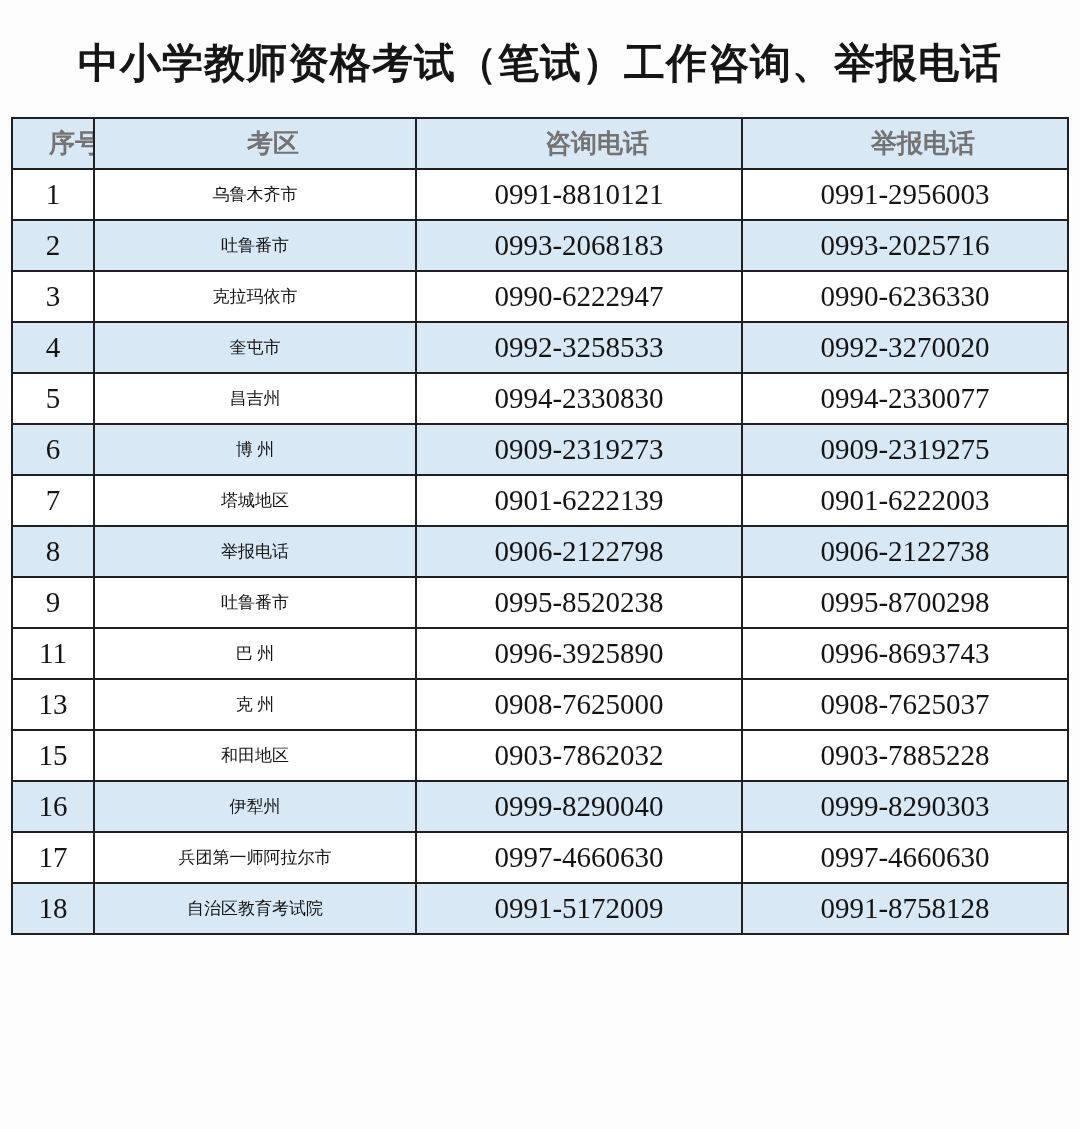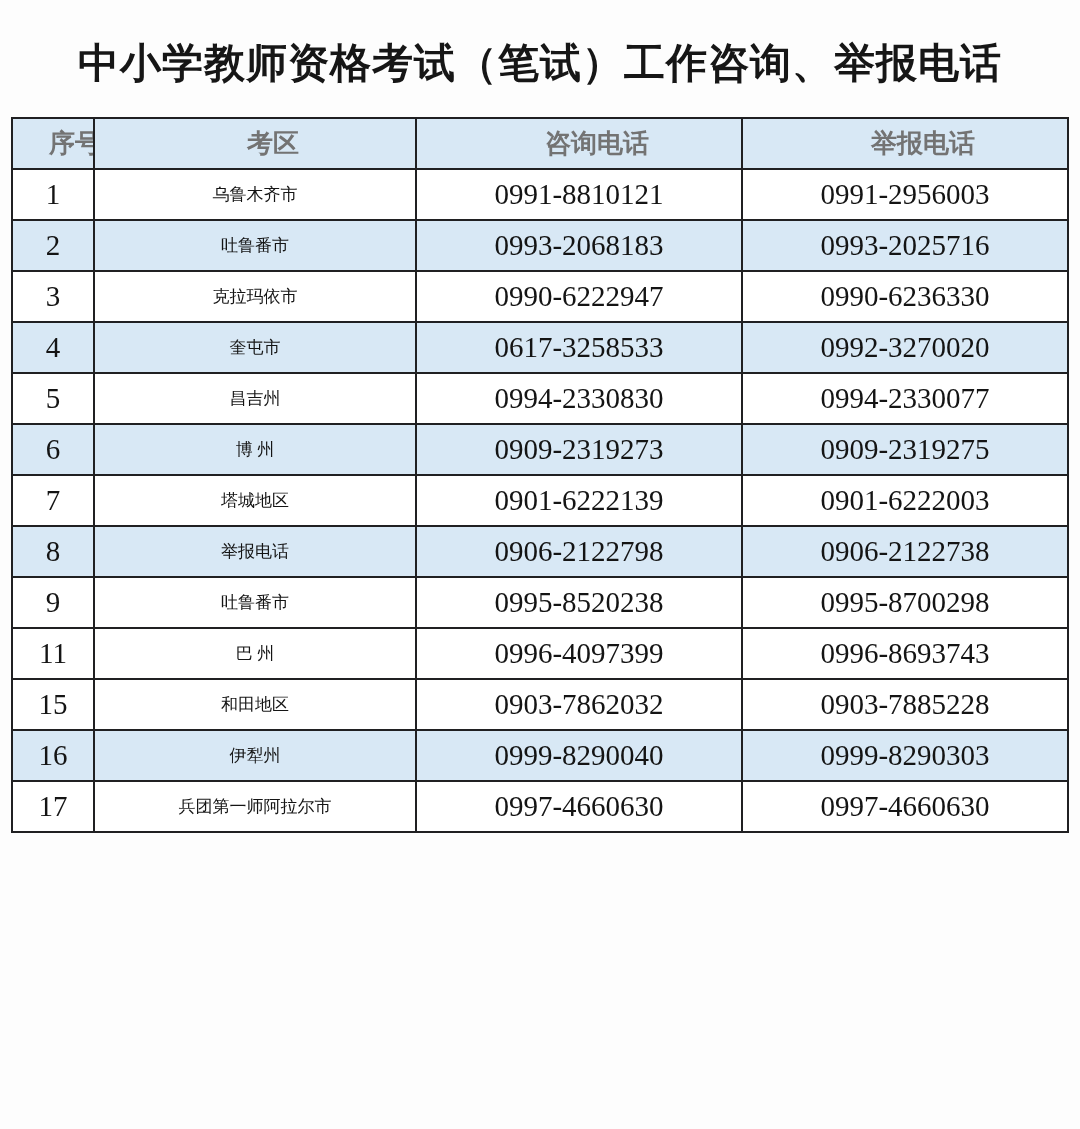--- a/index.html
+++ b/index.html
@@ -104,21 +104,21 @@
         </tr>
         <tr>
           <td class="serif">3</td>
           <td class="cn">克拉玛依市</td>
           <td class="serif">0990-6222947</td>
           <td class="serif">0990-6236330</td>
         </tr>
         <tr class="alt">
           <td class="serif">4</td>
           <td class="cn">奎屯市</td>
-          <td class="serif">0617-3258533</td>
+          <td class="serif">0992-3258533</td>
           <td class="serif">0992-3270020</td>
         </tr>
         <tr>
           <td class="serif">5</td>
           <td class="cn">昌吉州</td>
           <td class="serif">0994-2330830</td>
           <td class="serif">0994-2330077</td>
         </tr>
         <tr class="alt">
           <td class="serif">6</td>
@@ -140,36 +140,48 @@
         </tr>
         <tr>
           <td class="serif">9</td>
           <td class="cn">吐鲁番市</td>
           <td class="serif">0995-8520238</td>
           <td class="serif">0995-8700298</td>
         </tr>
         <tr>
           <td class="serif">11</td>
           <td class="cn">巴  州</td>
-          <td class="serif">0996-4097399</td>
+          <td class="serif">0996-3925890</td>
           <td class="serif">0996-8693743</td>
+        </tr>
+        <tr>
+          <td class="serif">13</td>
+          <td class="cn">克  州</td>
+          <td class="serif">0908-7625000</td>
+          <td class="serif">0908-7625037</td>
         </tr>
         <tr>
           <td class="serif">15</td>
           <td class="cn">和田地区</td>
           <td class="serif">0903-7862032</td>
           <td class="serif">0903-7885228</td>
         </tr>
         <tr class="alt">
           <td class="serif">16</td>
           <td class="cn">伊犁州</td>
           <td class="serif">0999-8290040</td>
           <td class="serif">0999-8290303</td>
         </tr>
         <tr>
           <td class="serif">17</td>
           <td class="cn">兵团第一师阿拉尔市</td>
           <td class="serif">0997-4660630</td>
           <td class="serif">0997-4660630</td>
         </tr>
+        <tr class="alt">
+          <td class="serif">18</td>
+          <td class="cn">自治区教育考试院</td>
+          <td class="serif">0991-5172009</td>
+          <td class="serif">0991-8758128</td>
+        </tr>
       </tbody>
   </table>
 </div>
 
 </body></html>

